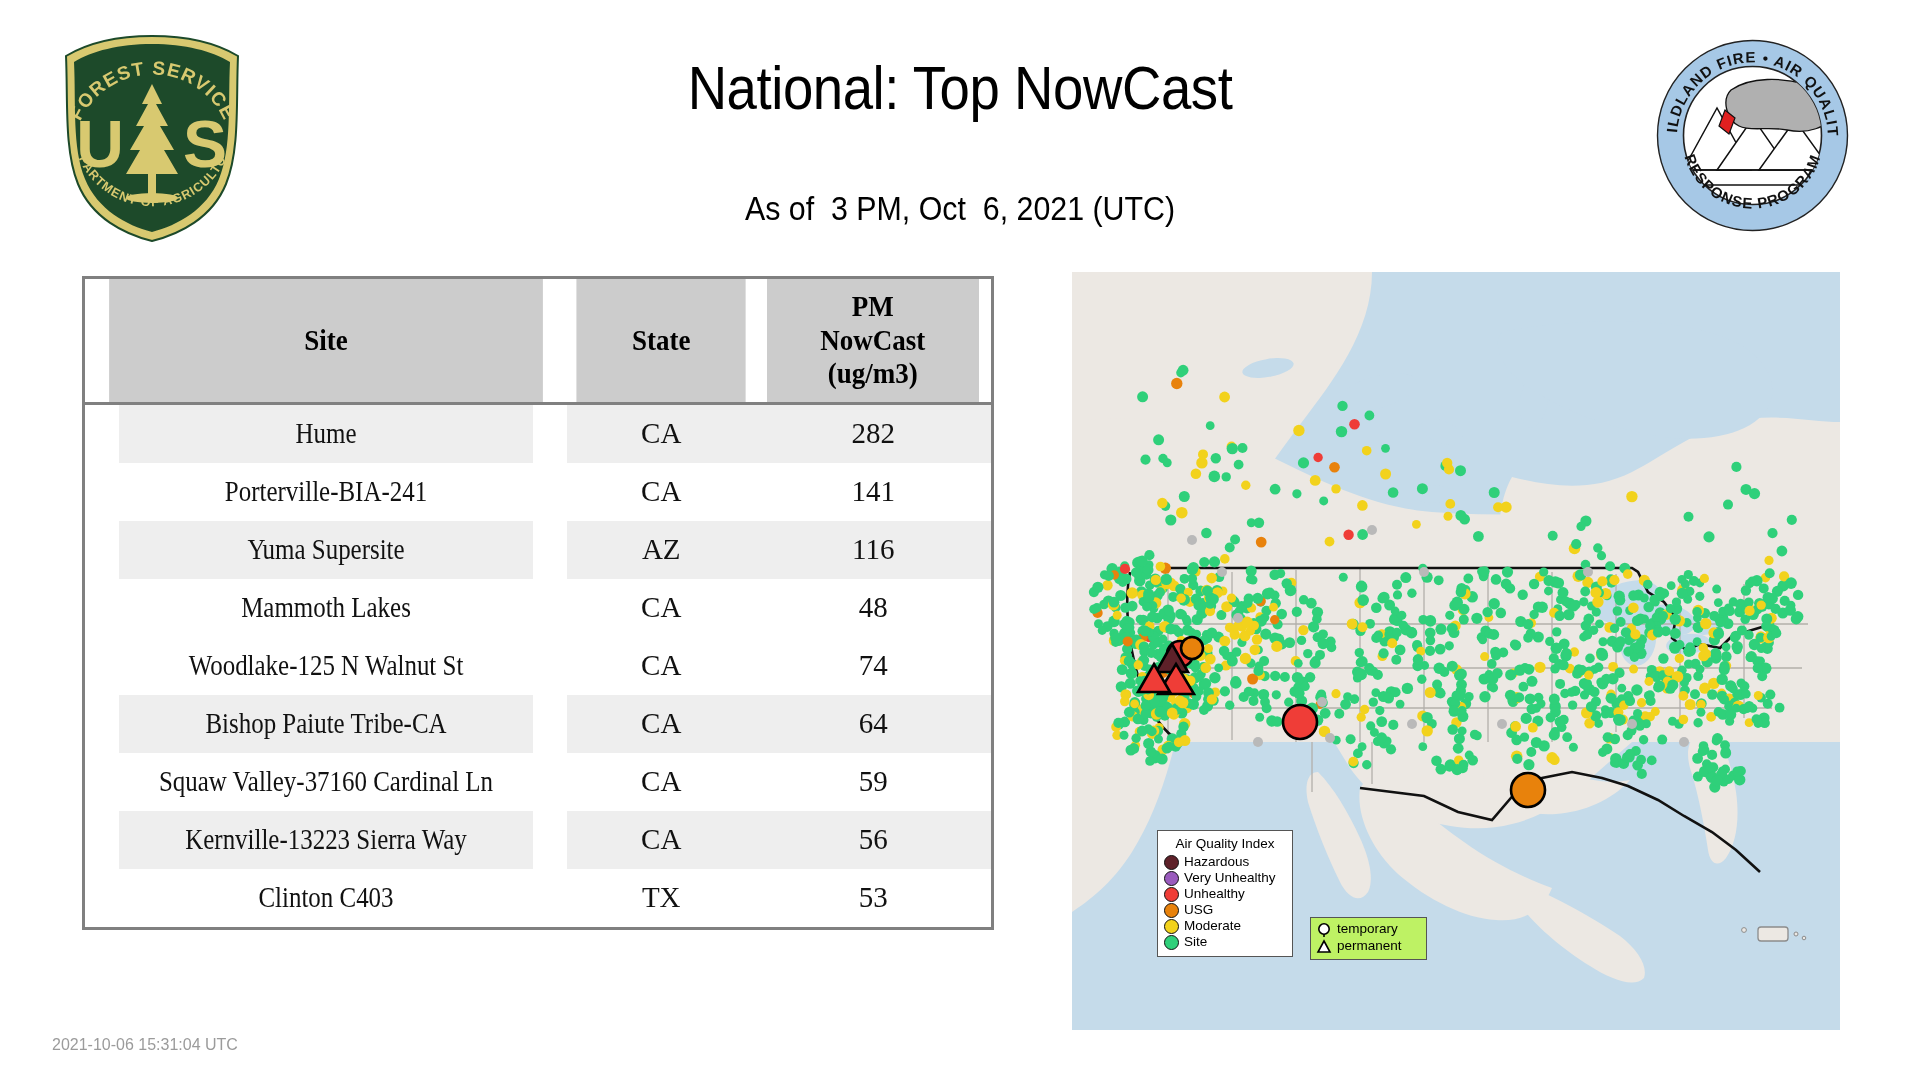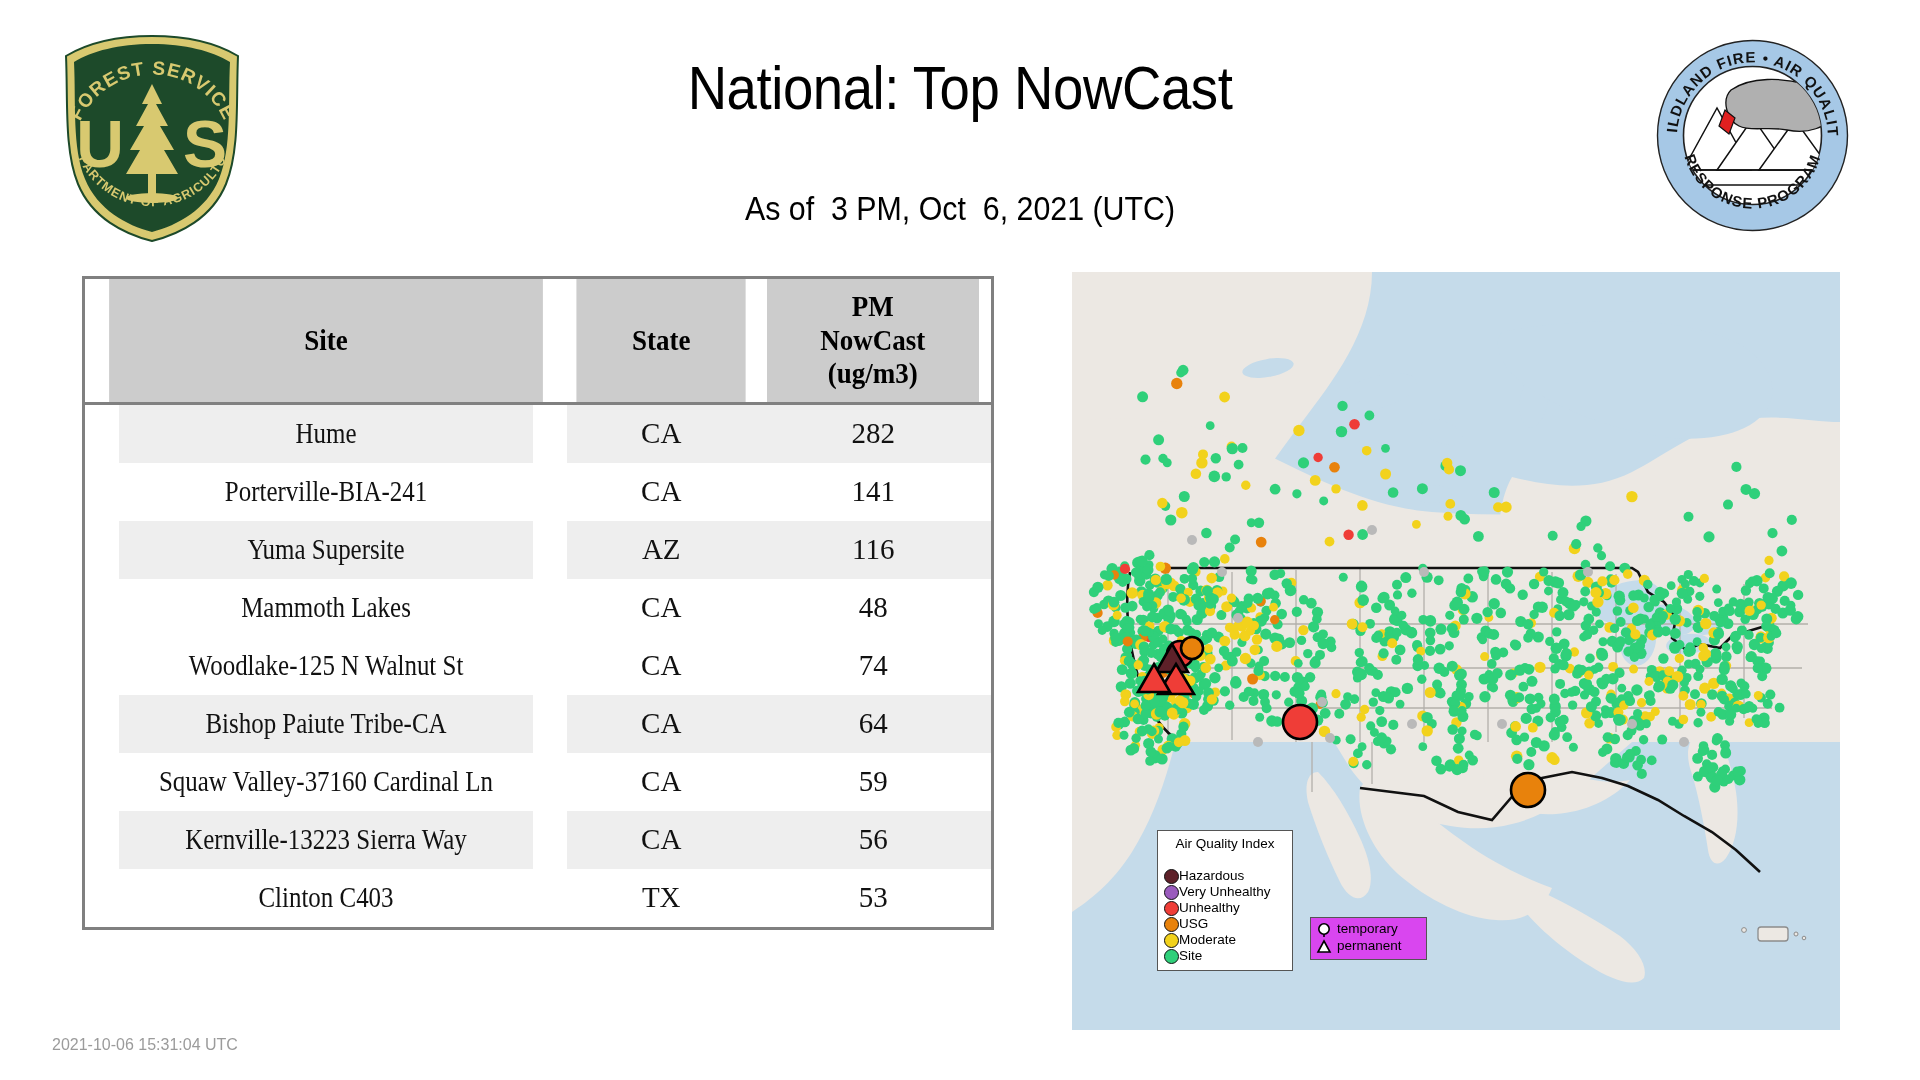--- a/index.html
+++ b/index.html
@@ -58,28 +58,28 @@
   }
   #map-svg{position:absolute;left:0;top:0;width:768px;height:758px;display:block;}
   .aqi-dot{stroke:none;}
   .big-marker{stroke:#000;stroke-width:2.6;}
   
   #aqi-legend{
     position:absolute;left:1157px;top:830px;width:122px;
     background:#fff;border:1.5px solid #555;padding:5px 6px 6px;
     font-size:13.5px;line-height:1.21;color:#000;
   }
-  #aqi-legend .lg-title{text-align:center;margin-bottom:16px;font-size:13.5px;}
-  #aqi-legend .lg-row{display:flex;align-items:center;height:16px;}
+  #aqi-legend .lg-title{text-align:center;margin-bottom:2px;font-size:13.5px;}
+  #aqi-legend .lg-row{display:flex;align-items:center;gap:5px;height:16px;}
   #aqi-legend .sw{
     width:13px;height:13px;border-radius:50%;border:1.4px solid #111;flex:none;
   }
   #shape-legend{
     position:absolute;left:1310px;top:917px;width:105px;
-    background:#d946ef;border:1.5px solid #555;padding:3px 5px 4px;
+    background:#bef264;border:1.5px solid #555;padding:3px 5px 4px;
     font-size:13.5px;line-height:1.25;color:#000;
   }
   #shape-legend .sh-row{display:flex;align-items:center;gap:5px;height:17px;}
   #shape-legend svg{flex:none;}
 </style>
 </head>
 <body>
 
 <div id="fs-logo">
   <svg viewBox="0 0 205 225" width="205" height="225" aria-hidden="true">

